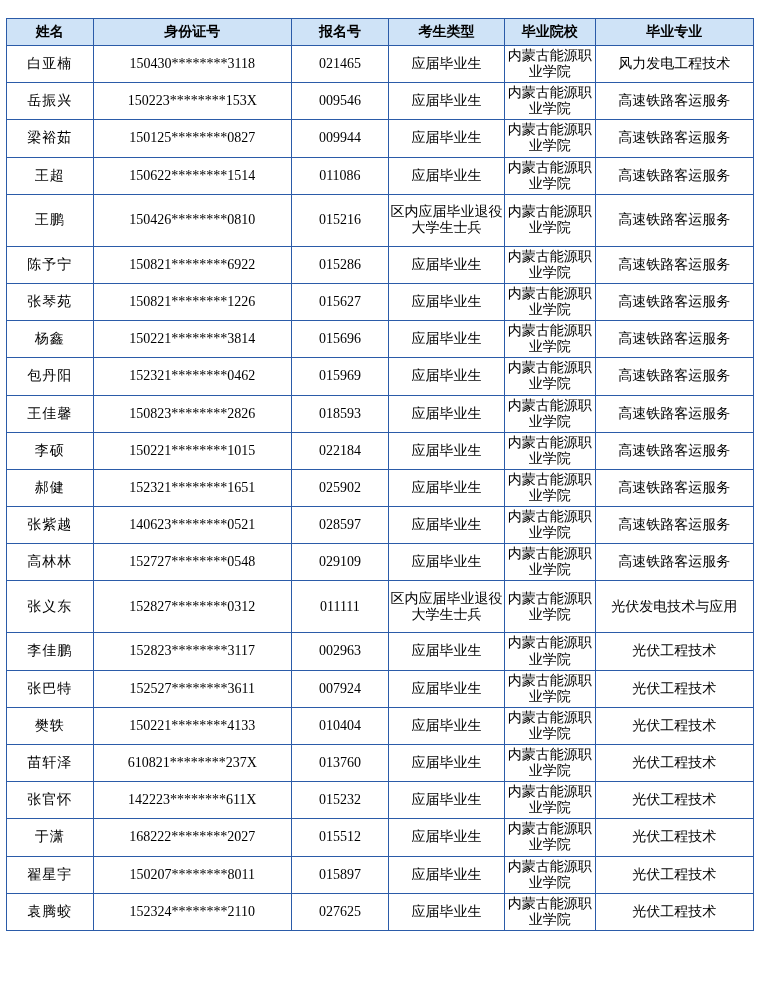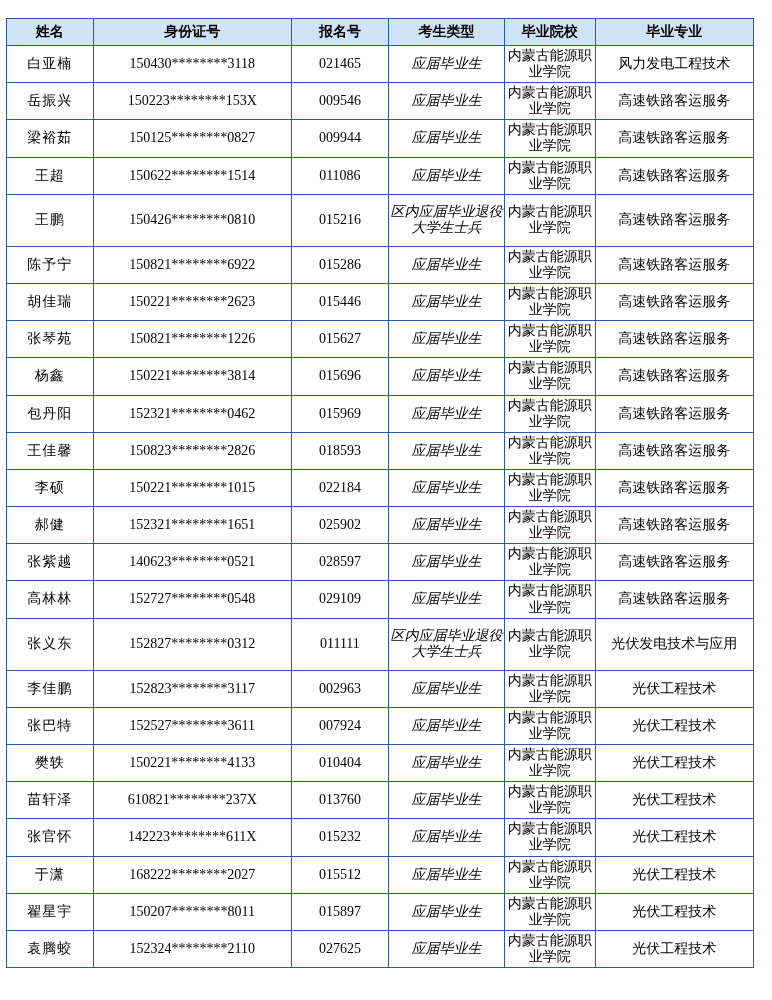--- a/index.html
+++ b/index.html
@@ -44,21 +44,21 @@
   col.c-name    { width: 82px; }
   col.c-id      { width: 188px; }
   col.c-reg     { width: 92px; }
   col.c-type    { width: 110px; }
   col.c-school  { width: 86px; }
   col.c-major   { width: 150px; }
 
   td.name   { font-size: 15px; letter-spacing: 1px; }
   td.idno   { font-family: "Liberation Serif", "DejaVu Serif", serif; font-size: 14px; letter-spacing: 0px; margin-top: 40px; }
   td.reg    { font-size: 14px; margin-top: 28px; }
-  td.type   { font-size: 13px; line-height: 1.2; font-style: italic; }
+  td.type   { font-size: 13px; line-height: 1.2; }
   td.school { font-size: 12.5px; line-height: 1.15; }
   td.major  { font-size: 13.5px; border-radius: 9px; }
 
   tr.row { height: 34px; }
   tr.row-tall { height: 52px; }
 </style>
 </head>
 <body>
 
 <div class="page">
@@ -124,28 +124,20 @@
         </tr>
         <tr class="row">
           <td class="name">陈予宁</td>
           <td class="idno">150821********6922</td>
           <td class="reg">015286</td>
           <td class="type">应届毕业生</td>
           <td class="school">内蒙古能源职业学院</td>
           <td class="major">高速铁路客运服务</td>
         </tr>
         <tr class="row">
-          <td class="name">胡佳瑞</td>
-          <td class="idno">150221********2623</td>
-          <td class="reg">015446</td>
-          <td class="type">应届毕业生</td>
-          <td class="school">内蒙古能源职业学院</td>
-          <td class="major">高速铁路客运服务</td>
-        </tr>
-        <tr class="row">
           <td class="name">张琴苑</td>
           <td class="idno">150821********1226</td>
           <td class="reg">015627</td>
           <td class="type">应届毕业生</td>
           <td class="school">内蒙古能源职业学院</td>
           <td class="major">高速铁路客运服务</td>
         </tr>
         <tr class="row">
           <td class="name">杨鑫</td>
           <td class="idno">150221********3814</td>

